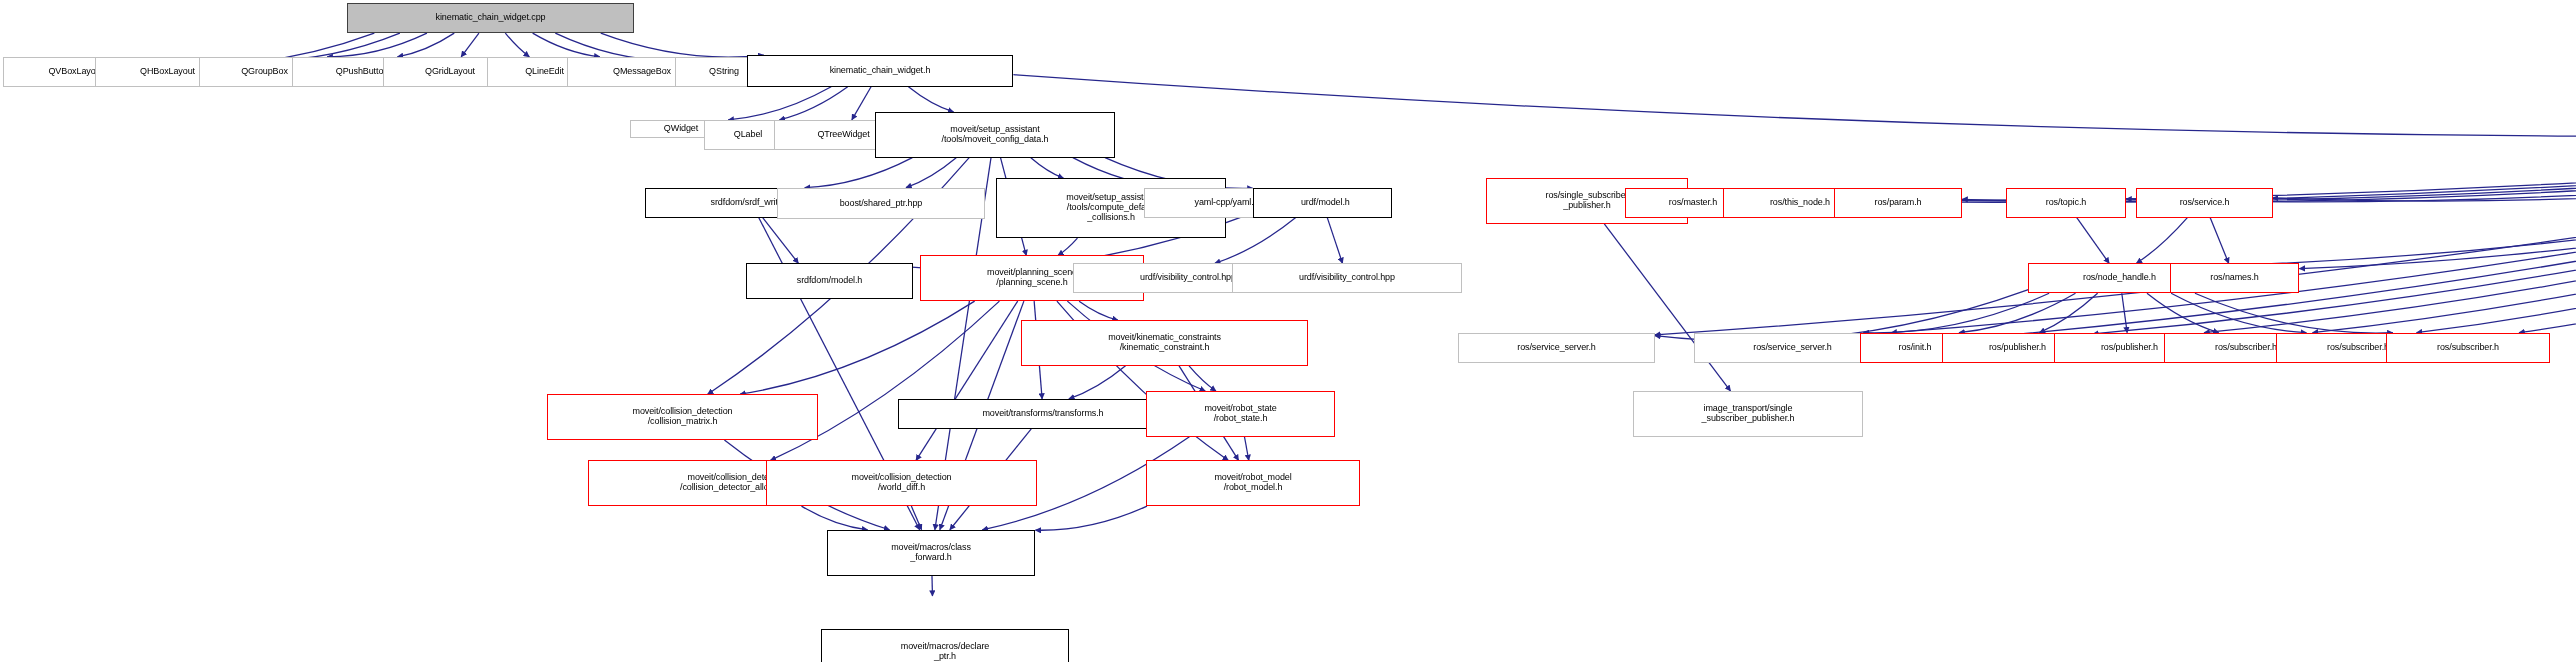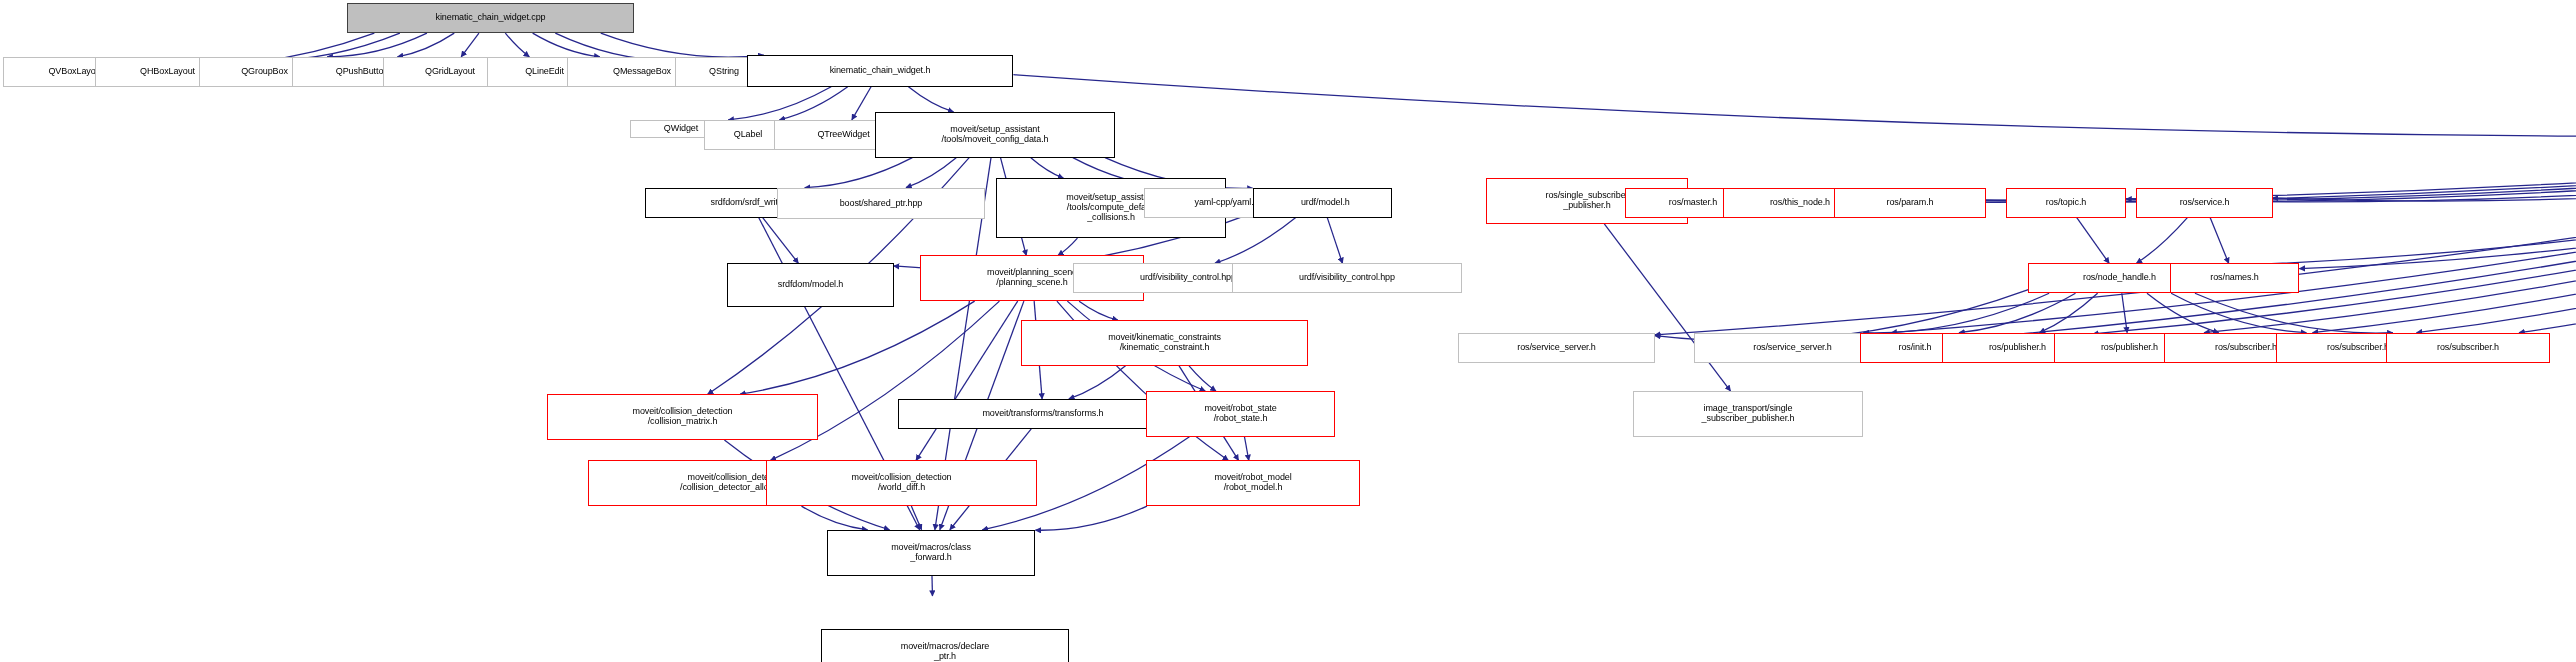--- a/index.html
+++ b/index.html
@@ -158,24 +158,24 @@
       <div class="node " style="left: 777px; top: 188px; width: 208px; height: 31px;">boost/shared_ptr.hpp</div>
       <div class="node black" style="left: 996px; top: 178px; width: 230px; height: 60px;">moveit/setup_assistant
 /tools/compute_default
 _collisions.h</div>
       <div class="node " style="left: 1144px; top: 188px; width: 165px; height: 30px;">yaml-cpp/yaml.h</div>
       <div class="node black" style="left: 1253px; top: 188px; width: 139px; height: 30px; padding-left: 8px;">urdf/model.h</div>
       <div class="node red" style="left: 1486px; top: 178px; width: 202px; height: 46px;">ros/single_subscriber
 _publisher.h</div>
       <div class="node red" style="left: 1625px; top: 188px; width: 136px; height: 30px;">ros/master.h</div>
       <div class="node red" style="left: 1723px; top: 188px; width: 154px; height: 30px;">ros/this_node.h</div>
-      <div class="node red" style="left: 1834px; top: 188px; width: 152px; height: 30px;">ros/param.h</div>
+      <div class="node red" style="left: 1834px; top: 188px; width: 128px; height: 30px;">ros/param.h</div>
       <div class="node red" style="left: 2006px; top: 188px; width: 120px; height: 30px;">ros/topic.h</div>
       <div class="node red" style="left: 2136px; top: 188px; width: 137px; height: 30px;">ros/service.h</div>
-      <div class="node black" style="left: 727px; top: 263px; width: 167px; height: 44px;">srdfdom/model.h</div>
+      <div class="node black" style="left: 746px; top: 263px; width: 167px; height: 36px;">srdfdom/model.h</div>
       <div class="node red" style="left: 920px; top: 255px; width: 224px; height: 46px;">moveit/planning_scene
 /planning_scene.h</div>
       <div class="node " style="left: 1073px; top: 263px; width: 230px; height: 30px;">urdf/visibility_control.hpp</div>
       <div class="node " style="left: 1232px; top: 263px; width: 230px; height: 30px;">urdf/visibility_control.hpp</div>
       <div class="node red" style="left: 2028px; top: 263px; width: 183px; height: 30px;">ros/node_handle.h</div>
       <div class="node red" style="left: 2170px; top: 263px; width: 129px; height: 30px;">ros/names.h</div>
       <div class="node red" style="left: 1021px; top: 320px; width: 287px; height: 46px;">moveit/kinematic_constraints
 /kinematic_constraint.h</div>
       <div class="node " style="left: 1458px; top: 333px; width: 197px; height: 30px;">ros/service_server.h</div>
       <div class="node " style="left: 1694px; top: 333px; width: 197px; height: 30px;">ros/service_server.h</div>

